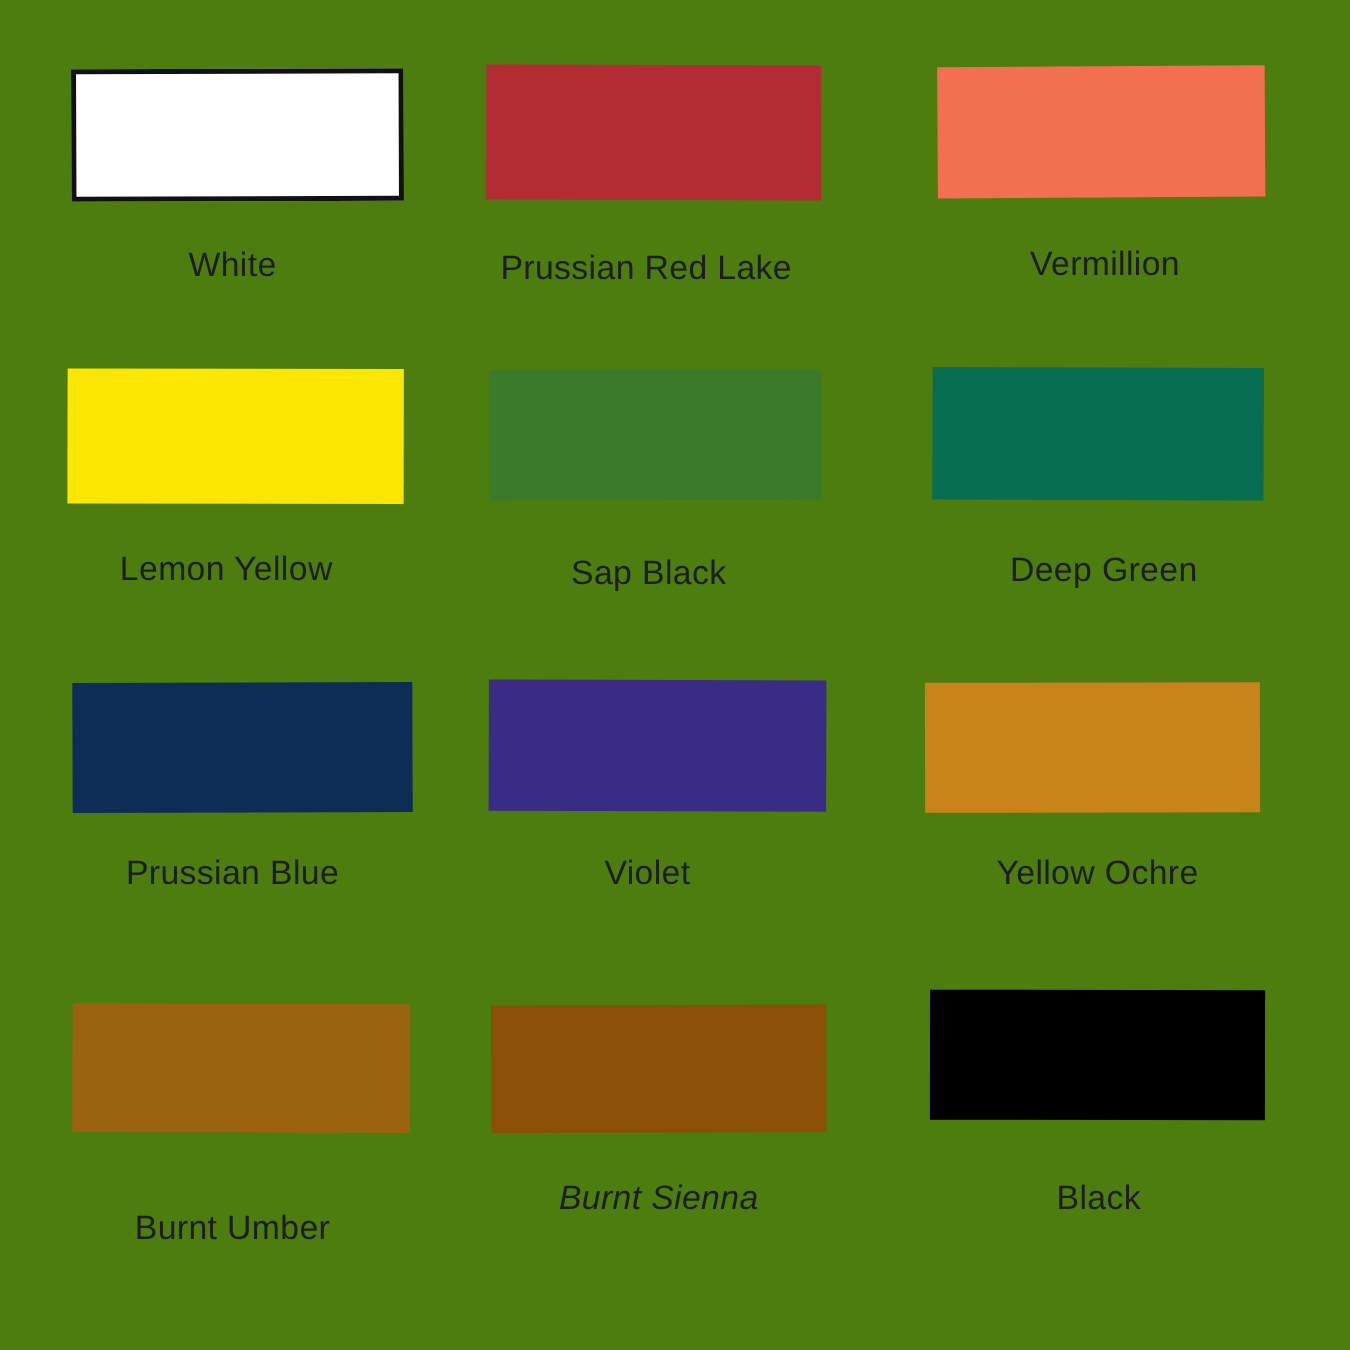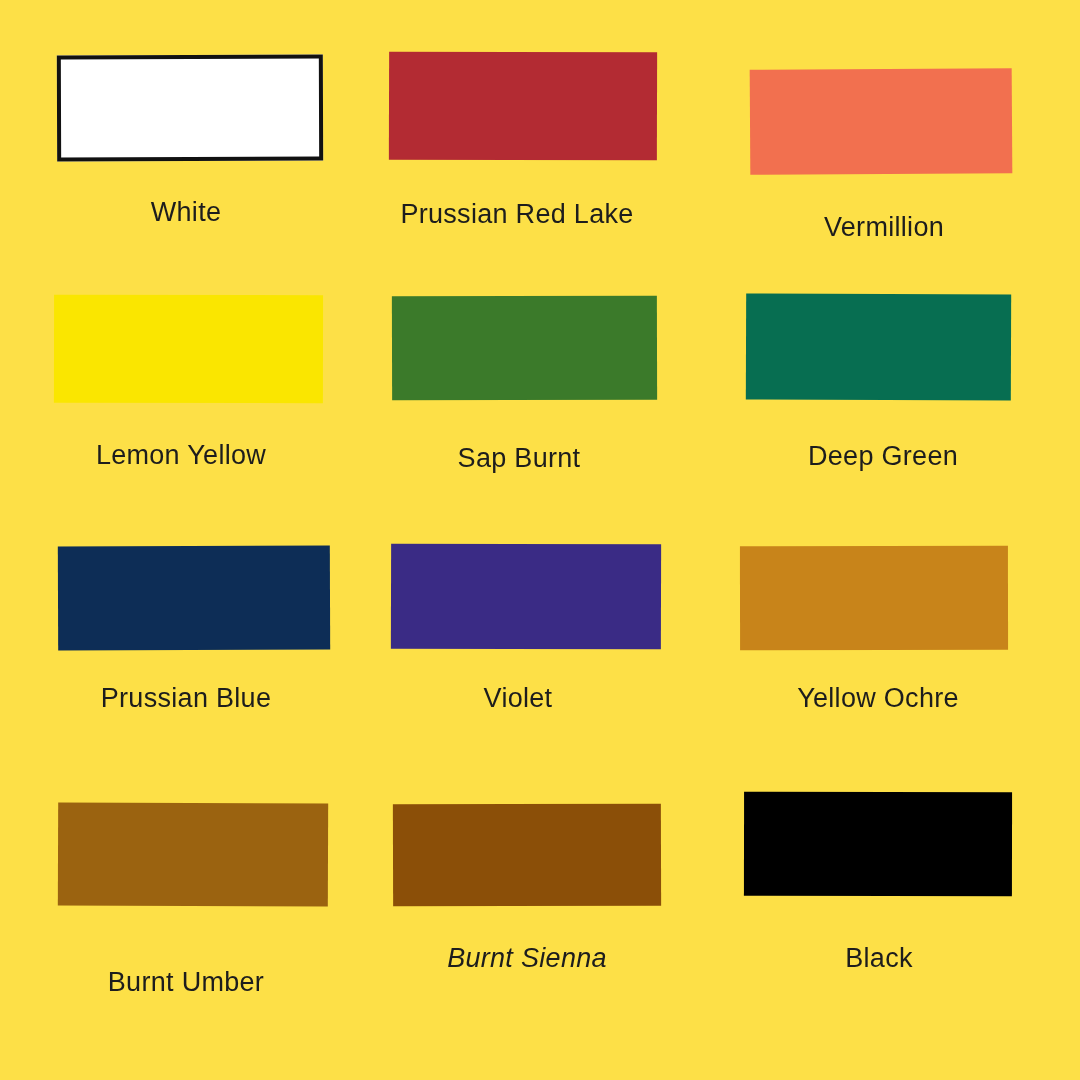--- a/index.html
+++ b/index.html
@@ -45,40 +45,40 @@
     font-size: 27px;
     font-weight: 300;
     letter-spacing: 0.3px;
     white-space: nowrap;
     line-height: 1;
   }
 </style>
 </head>
 <body>
 
-<div id="palette-root" style="background: #fde047;">
+<div id="palette-root" style="background: #4d7c0f;">
     <div class="swatch-cell" style="left: 0px; top: 0px; width: 1080px; height: 1080px; pointer-events: none;">
       <div class="swatch-chip outlined" title="White" style="left: 57px; top: 55px; width: 266px; height: 106px; transform: rotate(-0.2deg); pointer-events: auto;"></div>
       <div class="swatch-label" style="color: rgb(29, 29, 29); top: 199px; left: 0px; width: 372px;">White</div>
     </div>
     <div class="swatch-cell" style="left: 0px; top: 0px; width: 1080px; height: 1080px; pointer-events: none;">
       <div class="swatch-chip" title="Crimson Red Lake" style="left: 389px; top: 52px; width: 268px; height: 108px; transform: rotate(0.15deg); pointer-events: auto; background: rgb(179, 43, 51);"></div>
       <div class="swatch-label" style="color: rgb(29, 29, 29); top: 201px; left: 0px; width: 1034px;">Prussian Red Lake</div>
     </div>
-    <div class="swatch-cell" style="left: 0px; top: 16px; width: 1080px; height: 972px; pointer-events: none;">
+    <div class="swatch-cell" style="left: 0px; top: 0px; width: 1080px; height: 972px; pointer-events: none;">
       <div class="swatch-chip" title="Vermillion" style="left: 750px; top: 53px; width: 262px; height: 105px; transform: rotate(-0.35deg); pointer-events: auto; background: rgb(242, 112, 79);"></div>
       <div class="swatch-label" style="color: rgb(29, 29, 29); top: 198px; left: 0px; width: 1768px;">Vermillion</div>
     </div>
     <div class="swatch-cell" style="left: 0px; top: 0px; width: 1080px; height: 1080px; pointer-events: none;">
       <div class="swatch-chip" title="Lemon Yellow" style="left: 54px; top: 295px; width: 269px; height: 108px; transform: rotate(0.1deg); pointer-events: auto; background: rgb(250, 230, 0);"></div>
       <div class="swatch-label" style="color: rgb(29, 29, 29); top: 442px; left: 0px; width: 362px;">Lemon Yellow</div>
     </div>
     <div class="swatch-cell" style="left: 0px; top: 0px; width: 1080px; height: 1080px; pointer-events: none;">
       <div class="swatch-chip" title="Sap Green" style="left: 392px; top: 296px; width: 265px; height: 104px; transform: rotate(-0.15deg); pointer-events: auto; background: rgb(59, 122, 42);"></div>
-      <div class="swatch-label" style="color: rgb(29, 29, 29); top: 445px; left: 0px; width: 1038px;">Sap Burnt</div>
+      <div class="swatch-label" style="color: rgb(29, 29, 29); top: 445px; left: 0px; width: 1038px;">Sap Black</div>
     </div>
     <div class="swatch-cell" style="left: 0px; top: 0px; width: 1080px; height: 1080px; pointer-events: none;">
       <div class="swatch-chip" title="Deep Green" style="left: 746px; top: 294px; width: 265px; height: 106px; transform: rotate(0.2deg); pointer-events: auto; background: rgb(7, 110, 81);"></div>
       <div class="swatch-label" style="color: rgb(29, 29, 29); top: 443px; left: 0px; width: 1766px;">Deep Green</div>
     </div>
     <div class="swatch-cell" style="left: 0px; top: 0px; width: 1080px; height: 1080px; pointer-events: none;">
       <div class="swatch-chip" title="Prussian Blue" style="left: 58px; top: 546px; width: 272px; height: 104px; transform: rotate(-0.2deg); pointer-events: auto; background: rgb(13, 45, 86);"></div>
       <div class="swatch-label" style="color: rgb(29, 29, 29); top: 685px; left: 0px; width: 372px;">Prussian Blue</div>
     </div>
     <div class="swatch-cell" style="left: 0px; top: 0px; width: 1080px; height: 1080px; pointer-events: none; border-radius: 10px;">

